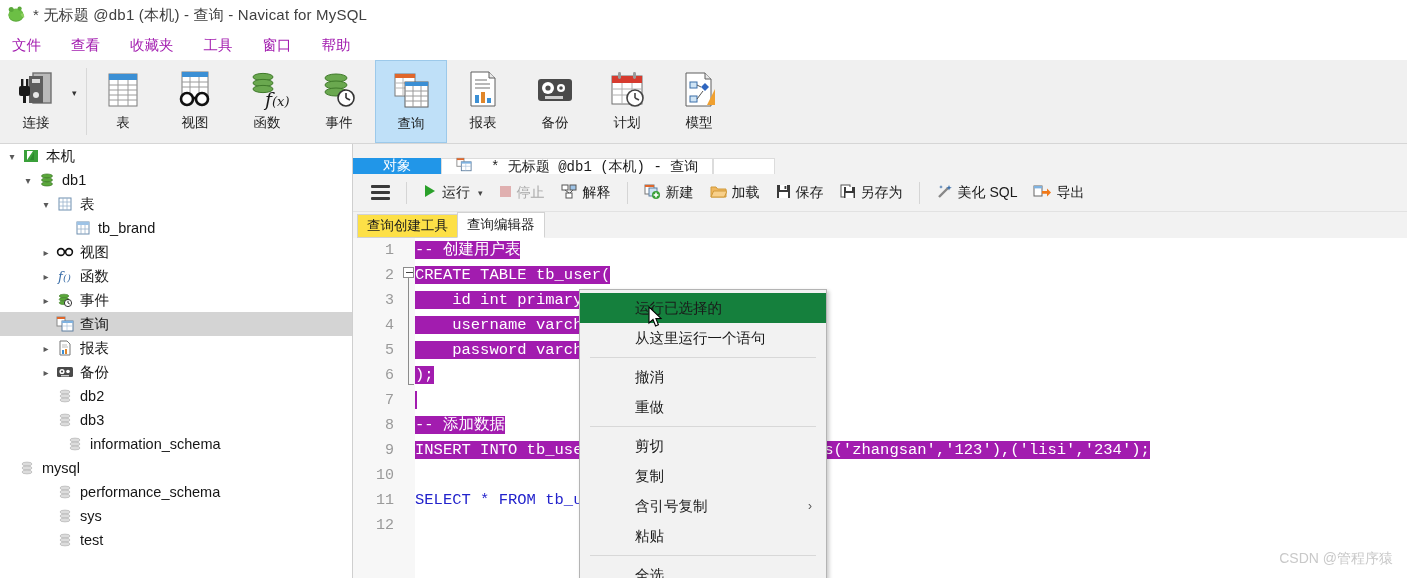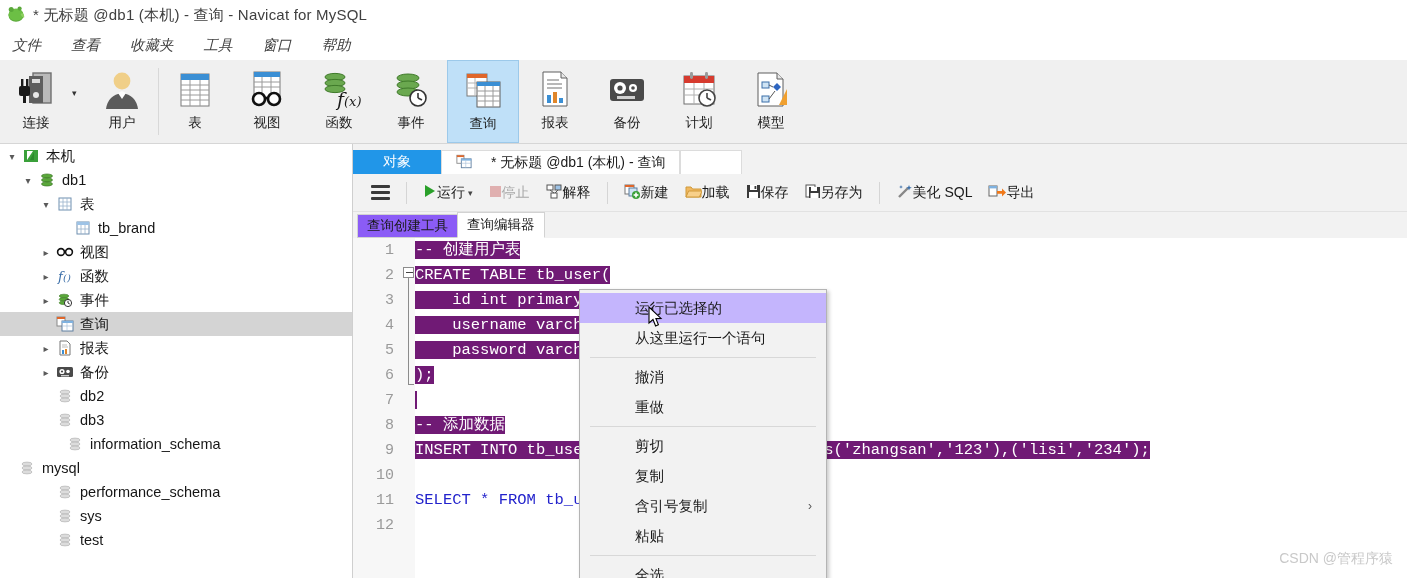--- a/index.html
+++ b/index.html
@@ -18,21 +18,21 @@
   }
   #titlebar .logo{ width:22px;height:22px;position:relative;flex:0 0 auto;margin-right:5px;}
   #titlebar .logo svg{display:block;}
   #titlebar .ttext{ font-size:15px; color:#404040; letter-spacing:.2px;}
 
   
   #menubar{
     height:30px; display:flex; align-items:center;
     background:#ffffff; padding-left:10px; gap:26px;
   }
-  #menubar .mi{ font-size:14.5px; color:#404040; padding:2px 2px; cursor:default;font-style:italic;}
+  #menubar .mi{ font-size:14.5px; color:#a21caf; padding:2px 2px; cursor:default;}
 
   
   #ribbon{
     height:84px; background:#f0f0f0; border-bottom:1px solid #d6d6d6;
     display:flex; align-items:stretch; position:relative;
   }
   .rbgroup{display:flex; align-items:stretch;}
   .rbsep{width:1px;background:#d8d8d8;margin:8px 0;}
   .rbitem{
     width:72px; display:flex; flex-direction:column; align-items:center;
@@ -57,72 +57,72 @@
   .tnode.selected{ background:#d4d4d4; }
   .tarrow{ width:16px; text-align:center; color:#5a5a5a; font-size:10px; flex:0 0 auto;}
   .tarrow.empty{ visibility:hidden; }
   .ticon{ width:22px; display:flex; align-items:center; justify-content:center; flex:0 0 auto;}
   .tlabel{ padding-left:4px; }
 
   
   #rightpane{ flex:1 1 auto; position:relative; background:#f5f5f5; overflow:hidden;}
 
   #tabstrip{ height:30px; display:flex; align-items:flex-end; background:#f2f2f2;}
-  .mtab{ height:24px; display:flex; align-items:center; padding:0 14px; font-size:14px;
-         cursor:default; }
+  .mtab{ height:16px; display:flex; align-items:center; padding:0 14px; font-size:14px;
+         cursor:default;font-family:Liberation Mono, monospace; }
   .mtab.obj{ background:#2196e8; color:#ffffff; justify-content:center; min-width:88px;}
   .mtab.doc{ background:#ffffff; color:#1a1a1a; border-left:1px solid #dcdcdc;
              border-right:1px solid #dcdcdc; border-top:1px solid #dcdcdc; gap:19px;}
   .mtab.blank{ background:#ffffff; width:62px; border:1px solid #dcdcdc; border-bottom:none;}
 
   #qtoolbar{ height:38px; background:#f2f2f2; display:flex; align-items:center;
              padding-left:10px; gap:0px; border-bottom:1px solid #e2e2e2;}
-  .tbtn{ display:flex; align-items:center; padding:3px 8px; font-size:14px;
+  .tbtn{ display:flex; align-items:center; gap:5px; padding:3px 8px; font-size:14px;
          color:#1a1a1a; cursor:default; white-space:nowrap;}
   .tbtn.disabled{ color:#a8a8a8; }
   .tsep{ width:1px; height:22px; background:#d5d5d5; margin:0 8px;}
   .hamb{ display:flex;flex-direction:column;gap:3px;padding:4px 8px;cursor:default;}
   .hamb span{ display:block;width:19px;height:3px;background:#3a3a3a;border-radius:1px;}
 
   #subtabs{ height:26px; background:#f2f2f2; display:flex; align-items:flex-end; padding-left:4px;}
   .stab{ height:24px; display:flex;align-items:center; padding:0 9px; font-size:13.5px;
-         color:#1a1a1a; border:1px solid #d2d2d2; background:#8b5cf6; cursor:default;
+         color:#1a1a1a; border:1px solid #d2d2d2; background:#fde047; cursor:default;
          margin-right:-1px;}
   .stab.active{ background:#ffffff; border-bottom-color:#ffffff; height:26px;}
 
   
   #editor{ position:absolute; top:94px; left:0; right:0; bottom:0; background:#ffffff;
            overflow:hidden; display:flex; }
   #gutter{ width:48px; flex:0 0 auto; background:#f7f7f7; position:relative;}
   #foldcol{ width:14px; flex:0 0 auto; background:#f7f7f7; position:relative;}
   #code{ flex:1 1 auto; position:relative; }
   .ln{ height:25px; line-height:25px; text-align:right; padding-right:7px;
        font-family:"Liberation Mono","DejaVu Sans Mono",monospace; font-size:15px; color:#9a9a9a;}
   .cline{ height:25px; line-height:25px; white-space:pre;
           font-family:"Liberation Mono","DejaVu Sans Mono",monospace; font-size:15.5px;
           color:#000; position:relative;}
-  .cline .seltxt{ background:#701a75; color:#ffffff; }
+  .cline .seltxt{ background:#a21caf; color:#ffffff; }
   .kw{ color:#2222cc; }
 
   
   .foldbox{position:absolute;left:2px;top:29px;width:11px;height:11px;border:1px solid #8c8c8c;
            background:#fff;}
   .foldbox:before{content:"";position:absolute;left:2px;top:4px;width:7px;height:1px;background:#444;}
   .foldline{position:absolute;left:7px;top:40px;width:1px;height:107px;background:#8c8c8c;}
   .foldend{position:absolute;left:7px;top:146px;width:6px;height:1px;background:#8c8c8c;}
 
   
   #ctxmenu{
     position:absolute; left:579px; top:289px; width:248px;
     background:#f2f2f2; border:1px solid #b4b4b4; box-shadow:2px 2px 4px rgba(0,0,0,.22);
     padding:3px 0; z-index:50;
   }
   .cmi{ height:30px; display:flex; align-items:center; padding-left:55px; font-size:14.5px;
         color:#1a1a1a; cursor:default; position:relative;}
-  .cmi.hl{ background:#c4b5fd; }
+  .cmi.hl{ background:#15803d; }
   .cmsep{ height:1px; background:#d8d8d8; margin:4px 10px;}
   .cmarrow{ position:absolute; right:14px; color:#555; font-size:12px;}
 
   
   #cursor{ position:absolute; left:648px; top:306px; z-index:60; }
 
   
   #wm{ position:absolute; right:14px; bottom:10px; font-size:14px; color:#c9c9c9; z-index:40;}
 
   .vscroll{ position:absolute; right:0; top:0; width:10px; bottom:0; background:#fff;}
@@ -165,30 +165,20 @@
           <rect x="6" y="17" width="11" height="10" rx="2" fill="#1a1a1a"></rect>
           <rect x="8" y="10" width="2.4" height="8" fill="#1a1a1a"></rect>
           <rect x="13" y="10" width="2.4" height="8" fill="#1a1a1a"></rect>
           <rect x="10" y="27" width="3" height="7" fill="#1a1a1a"></rect>
         </svg>
       </span>
       <span class="lbl">连接</span>
     </div>
     <div class="rbcaret">▾</div>
 
-    <div class="rbitem">
-      <span class="ico">
-        <svg width="44" height="42" viewBox="0 0 44 42">
-          <circle cx="22" cy="12" r="8.4" fill="#f0cf88"></circle>
-          <path d="M6 40 q2-14 16-16 q14 2 16 16 z" fill="#5b5b5b"></path>
-          <path d="M18 24 l4 6 l4-6 l-4-2 z" fill="#fdfdfd"></path>
-        </svg>
-      </span>
-      <span class="lbl">用户</span>
-    </div>
   </div>
 
   <div class="rbsep"></div>
 
   <div class="rbgroup">
 
     <div class="rbitem">
       <span class="ico">
         <svg width="40" height="42" viewBox="0 0 40 42">
           <rect x="6" y="5" width="28" height="32" fill="#fff" stroke="#7a7a7a"></rect>

